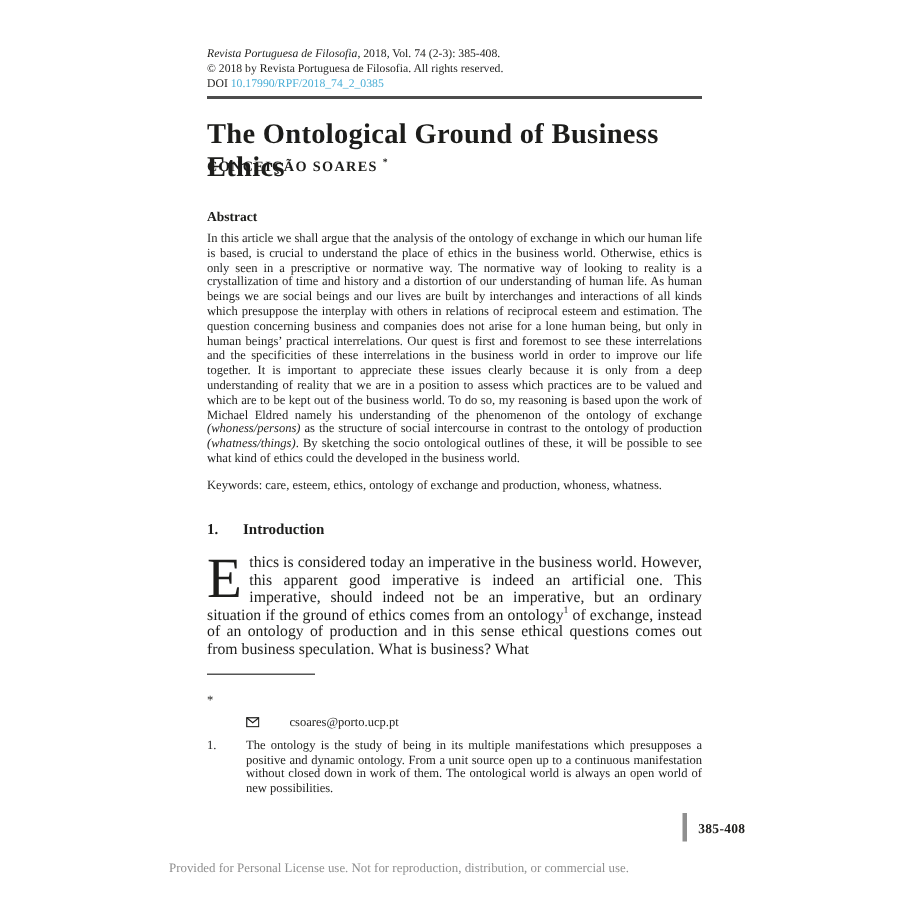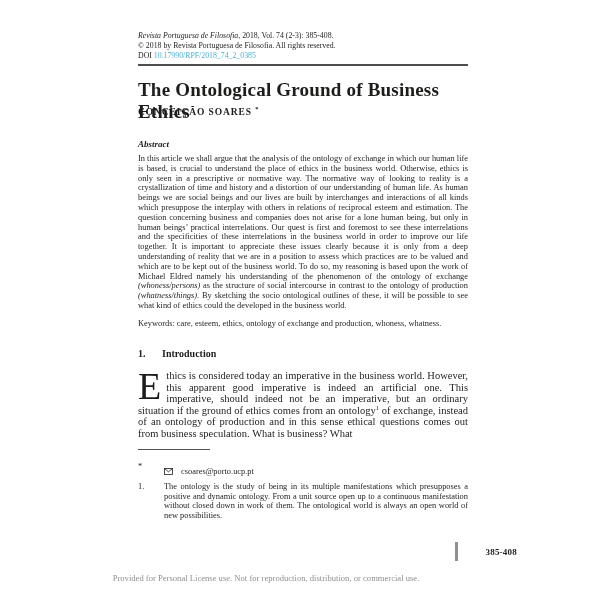--- a/index.html
+++ b/index.html
@@ -16,21 +16,21 @@
   .jheader .doi-link { color:#4aaed6; text-decoration:none; }
   .head-rule { position:absolute; left:138px; top:64px; width:330px; height:2px; background:#4d4d4d; }
 
   
   .title { top:79px; font-size:19px; font-weight:600; letter-spacing:0.2px; }
   .author { top:105px; font-size:9.5px; font-weight:bold; letter-spacing:0.9px; }
   .author sup { font-size:6.5px; font-weight:bold; }
 
   
   .abstract { top:139px; }
-  .abstract h3 { font-size:9px; font-weight:bold; margin-bottom:5px;font-style:italic; }
+  .abstract h3 { font-size:9px; font-weight:bold; margin-bottom:5px; }
   .abstract p { font-size:8.4px; line-height:9.8px; text-align:justify; }
   .abstract .it { font-style:italic; }
   .keywords { margin-top:8px; font-size:8.4px; line-height:9.8px; }
 
   
   .intro { top:348px; }
   .sec-head { font-size:10px; font-weight:bold; }
   .sec-head .num { display:inline-block; width:24px; }
   .intro .bodytext { margin-top:11px; font-size:10.5px; line-height:11.6px; text-align:justify; }
   .dropcap {
@@ -38,31 +38,31 @@
     font-weight:400;
   }
   .bodytext sup { font-size:6.5px; line-height:0; }
 
   
   .fnotes { top:449px; font-size:8.4px; line-height:9.8px; }
   .fn-rule { width:72px; border-top:1px solid #555; margin-bottom:12px; }
   .fn-row { display:flex; margin-bottom:5px; }
   .fn-marker { width:26px; flex:0 0 26px; }
   .fn-text { flex:1; text-align:justify; }
-  .email-line { display:flex; align-items:center; gap:8px; margin-top:5px; }
+  .email-line { display:flex; align-items:center; gap:20px; margin-top:15px; }
   .email-icon svg { display:block; }
   .email-link { color:#1d1d1b; text-decoration:none; }
 
   
   .pagenum {
     position:absolute; top:542px; left:455px;
     display:flex; align-items:center; gap:8px;
   }
   .pagenum .bar { width:2.5px; height:19px; background:#8f8f8f; }
-  .pagenum .range { font-size:9px; font-weight:bold; letter-spacing:0.2px;margin-left:20px; }
+  .pagenum .range { font-size:9px; font-weight:bold; letter-spacing:0.2px; }
 
   
   .bfooter {
     position:absolute; left:0; top:573px; width:532px;
     text-align:center; color:#8f8f8f; font-size:8.6px; line-height:10px;
   }
 </style>
 </head>
 <body>
 

